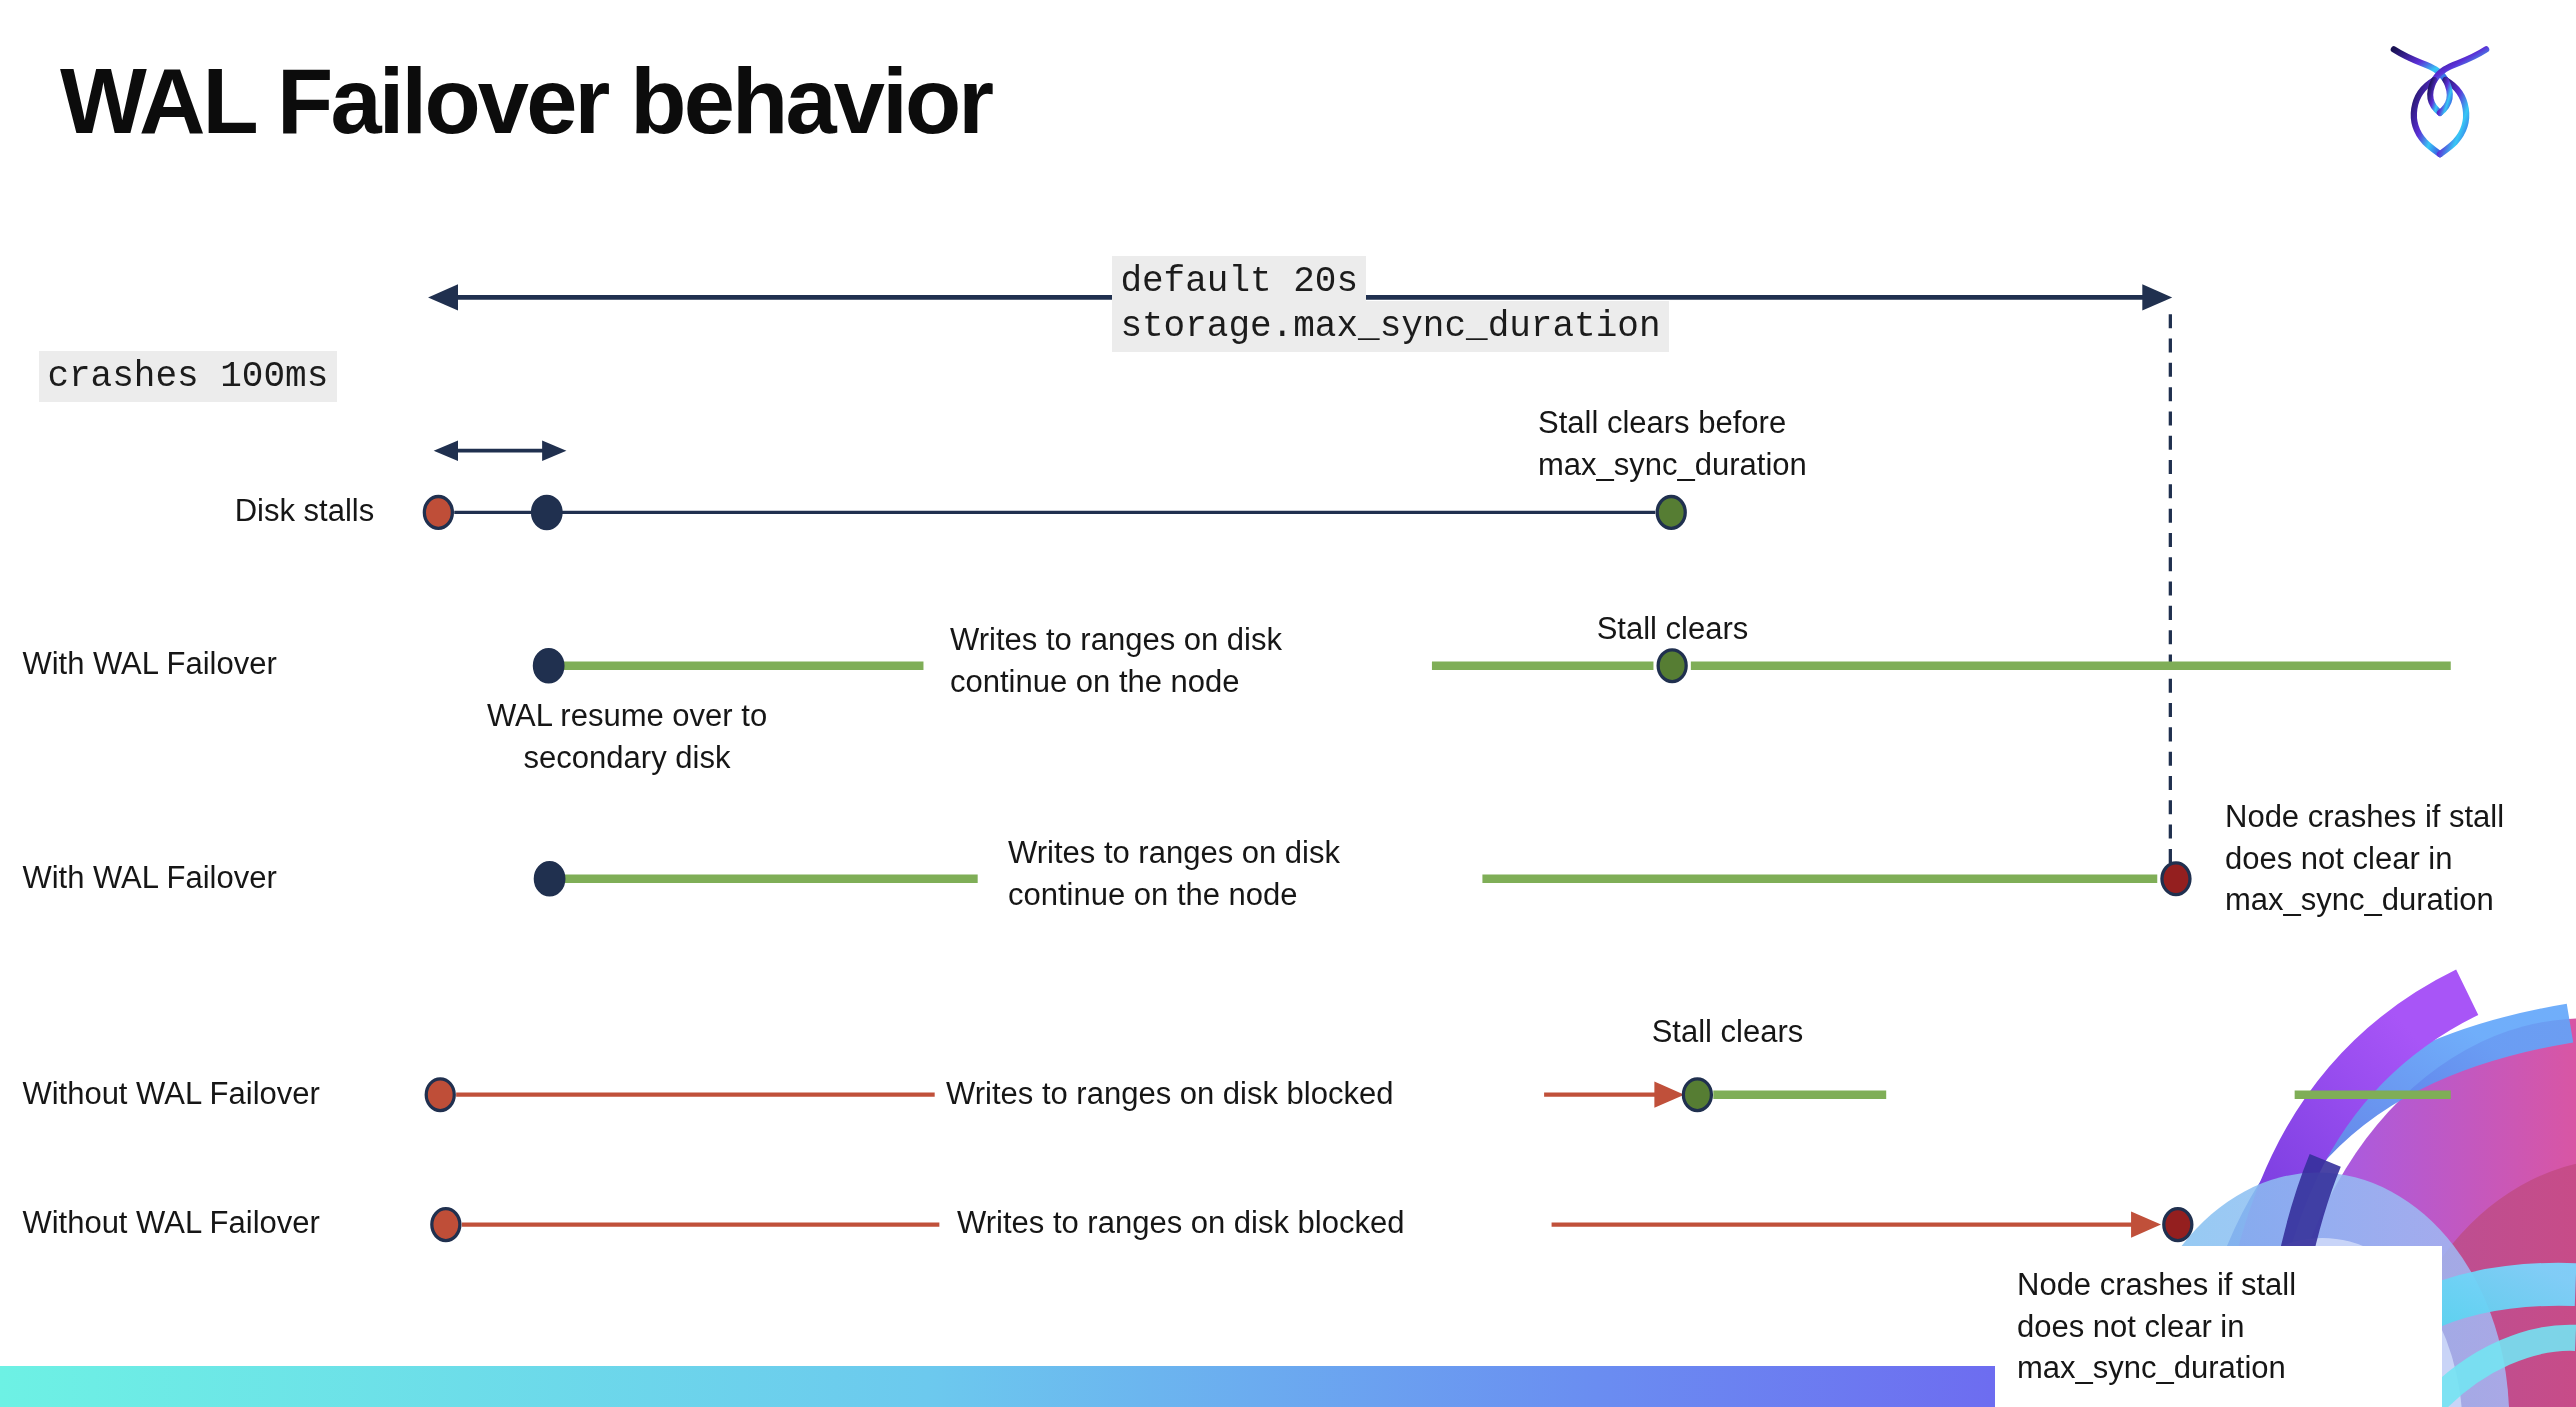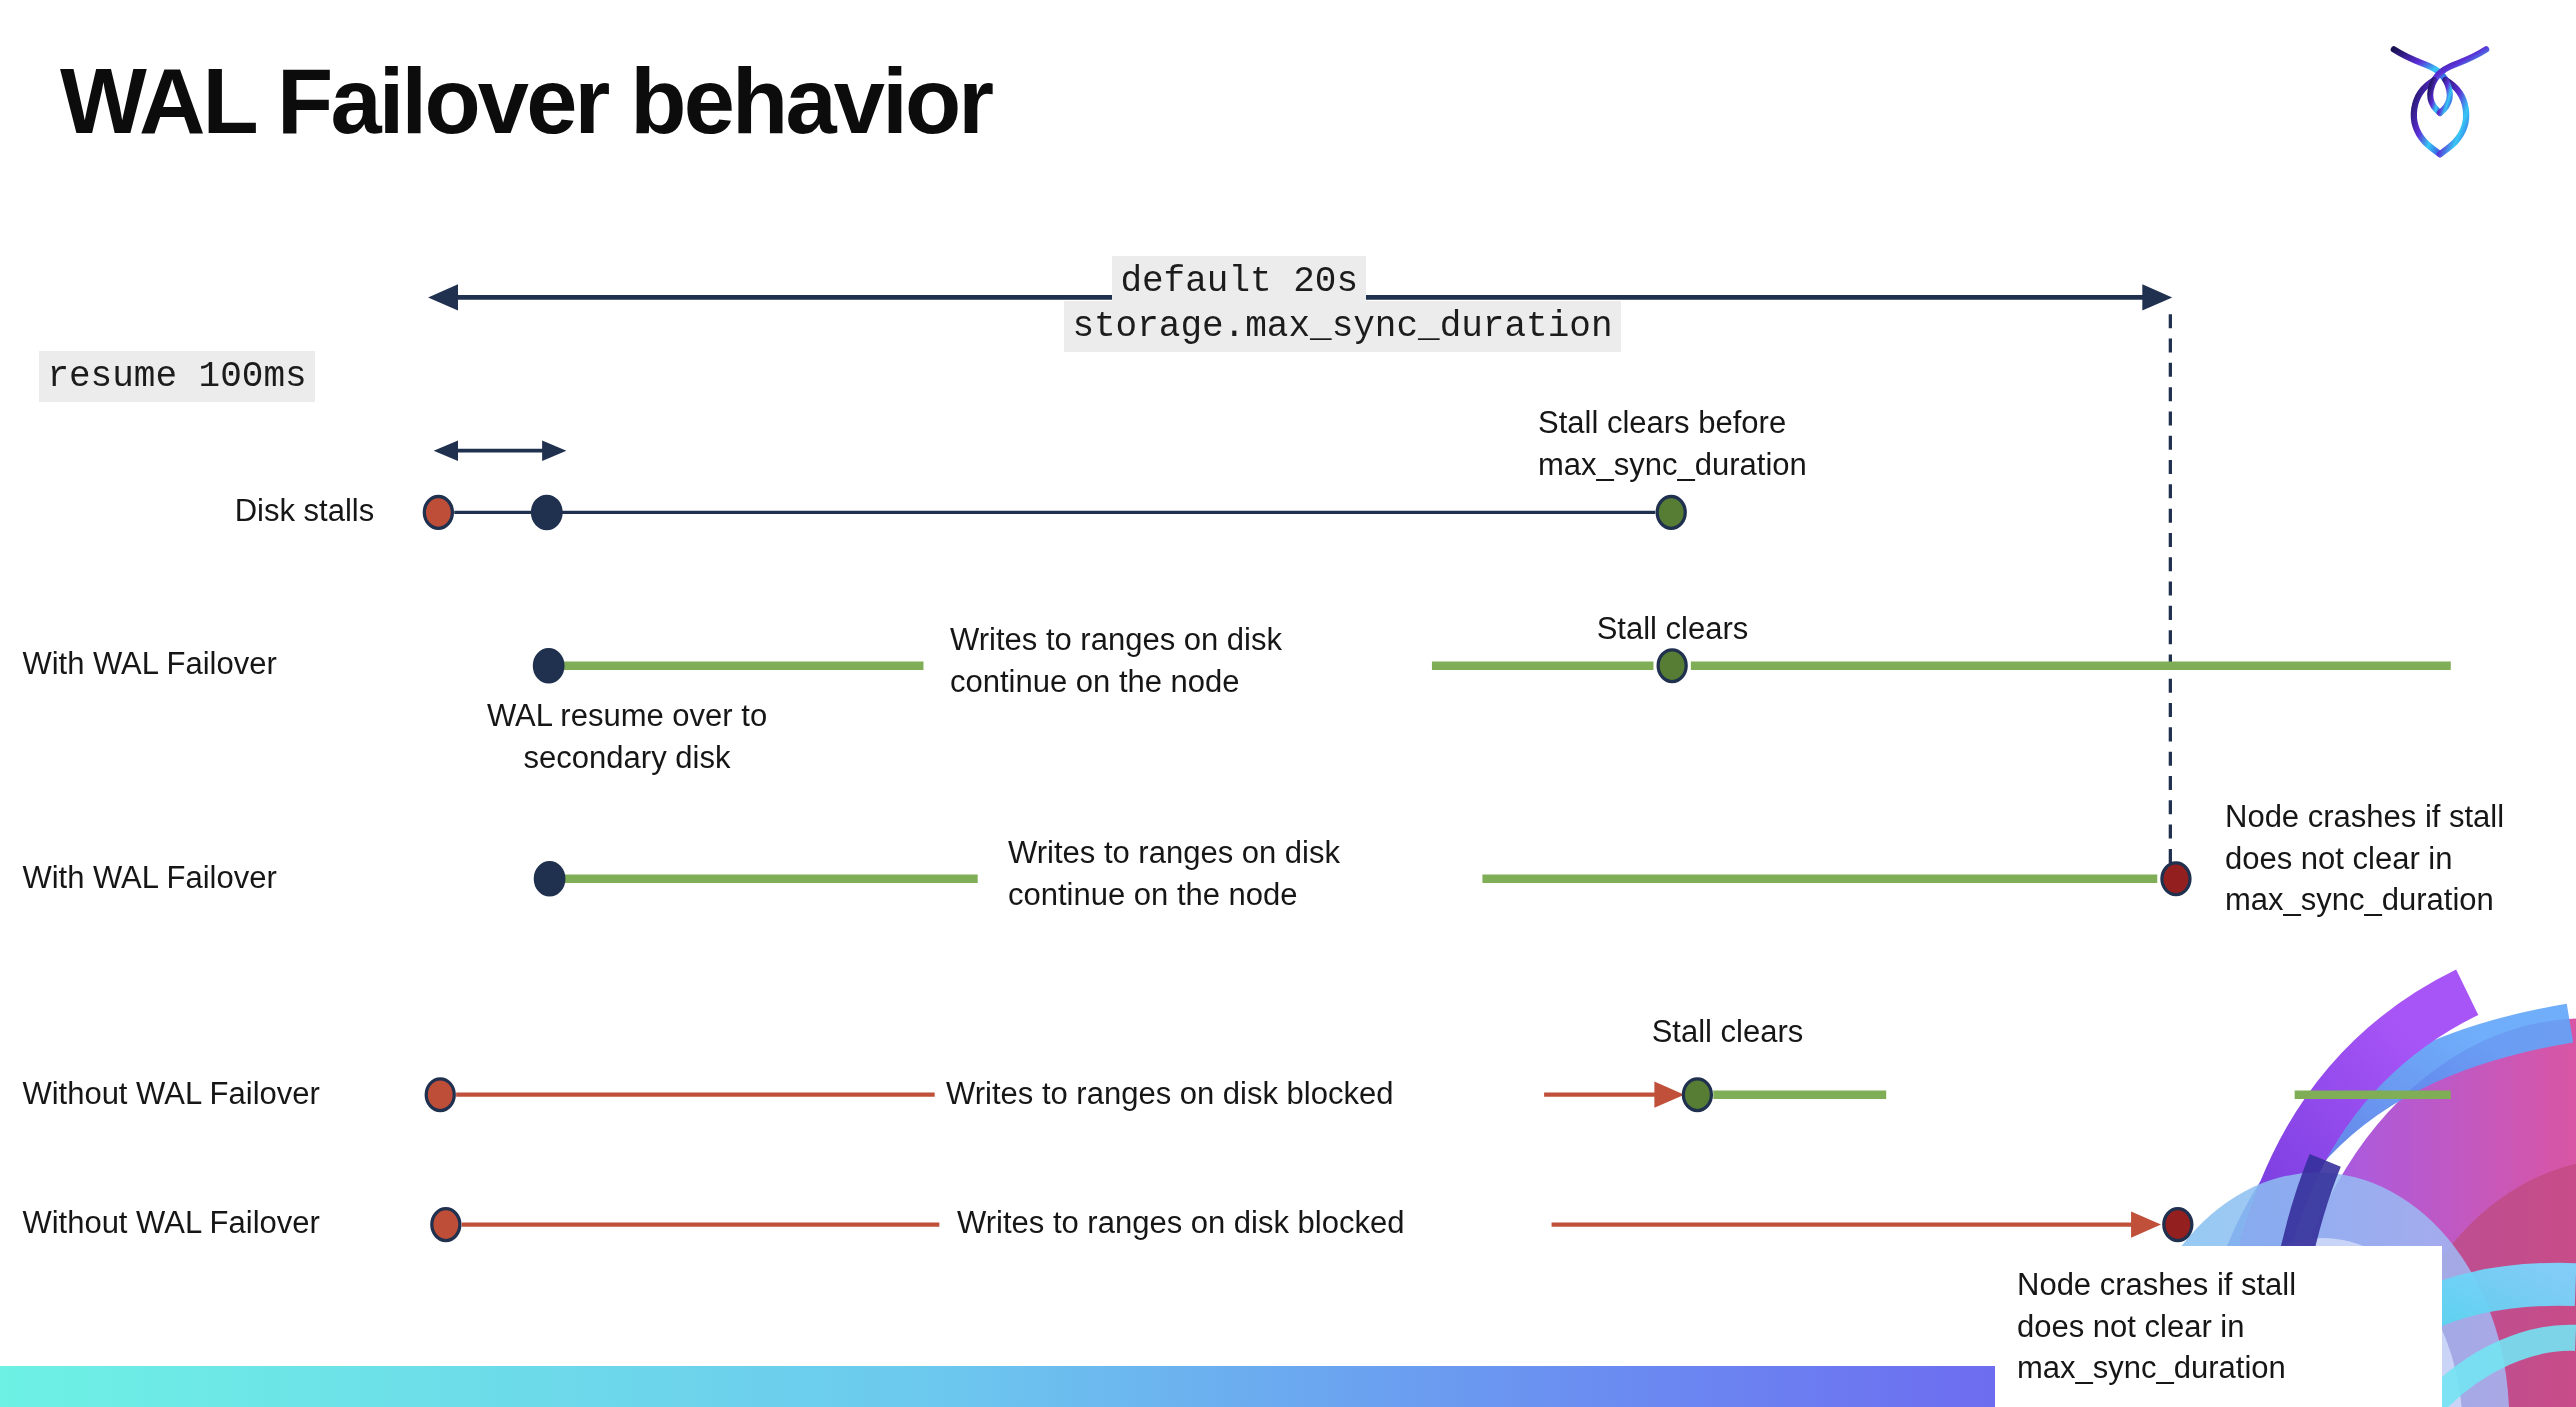--- a/index.html
+++ b/index.html
@@ -163,22 +163,22 @@
       <path d="M108,16 C80,34 65,30 54,48"></path>
       <path d="M54,48 C30,62 26,92 44,112 C50,118 56,122 60,125"></path>
       <path d="M66,48 C90,62 94,92 76,112 C70,118 64,122 60,125"></path>
       <path d="M60,125 L60,82"></path>
       <path d="M60,82 C50,74 46,64 54,48"></path>
       <path d="M60,82 C70,74 74,64 66,48"></path>
     </g>
   </svg>
 
   <div class="abs mono-chip" style="left:1112px;top:256px">default 20s</div>
-  <div class="abs mono-chip" style="left:1064px;top:301px">storage.max_sync_duration</div>
-  <div class="abs mono-chip" style="left:39px;top:351px">resume 100ms</div>
+  <div class="abs mono-chip" style="left:1112px;top:301px">storage.max_sync_duration</div>
+  <div class="abs mono-chip" style="left:39px;top:351px">crashes 100ms</div>
 
   <div class="abs row-label right-align" style="left:222px;top:512px;width:165px">Disk stalls</div>
   <div class="abs row-label" style="left:22.4px;top:665px">With WAL Failover</div>
   <div class="abs row-label" style="left:22.4px;top:879px">With WAL Failover</div>
   <div class="abs row-label" style="left:22.4px;top:1095px">Without WAL Failover</div>
   <div class="abs row-label" style="left:22.4px;top:1224px">Without WAL Failover</div>
 
   <div class="abs body-text" style="left:1538px;top:402px">Stall clears before
 max_sync_duration</div>
 

